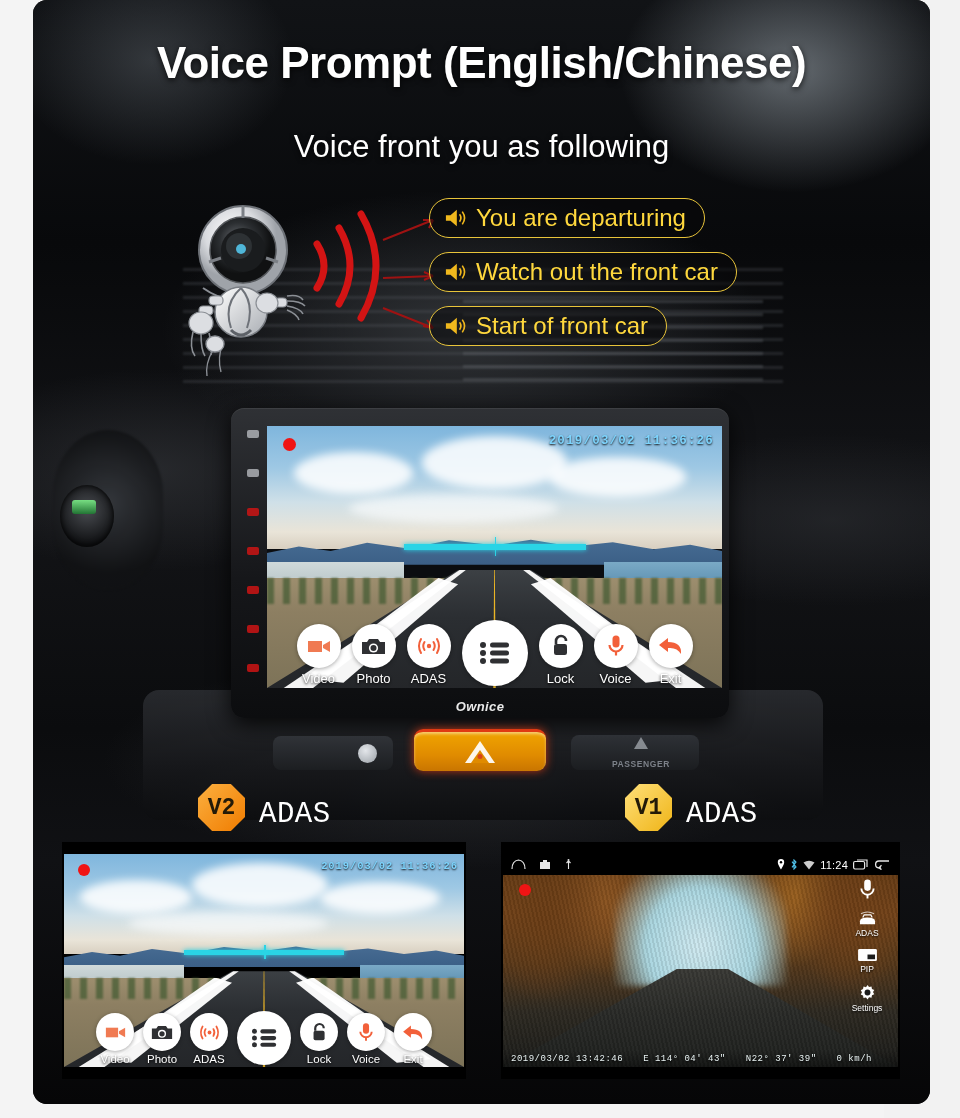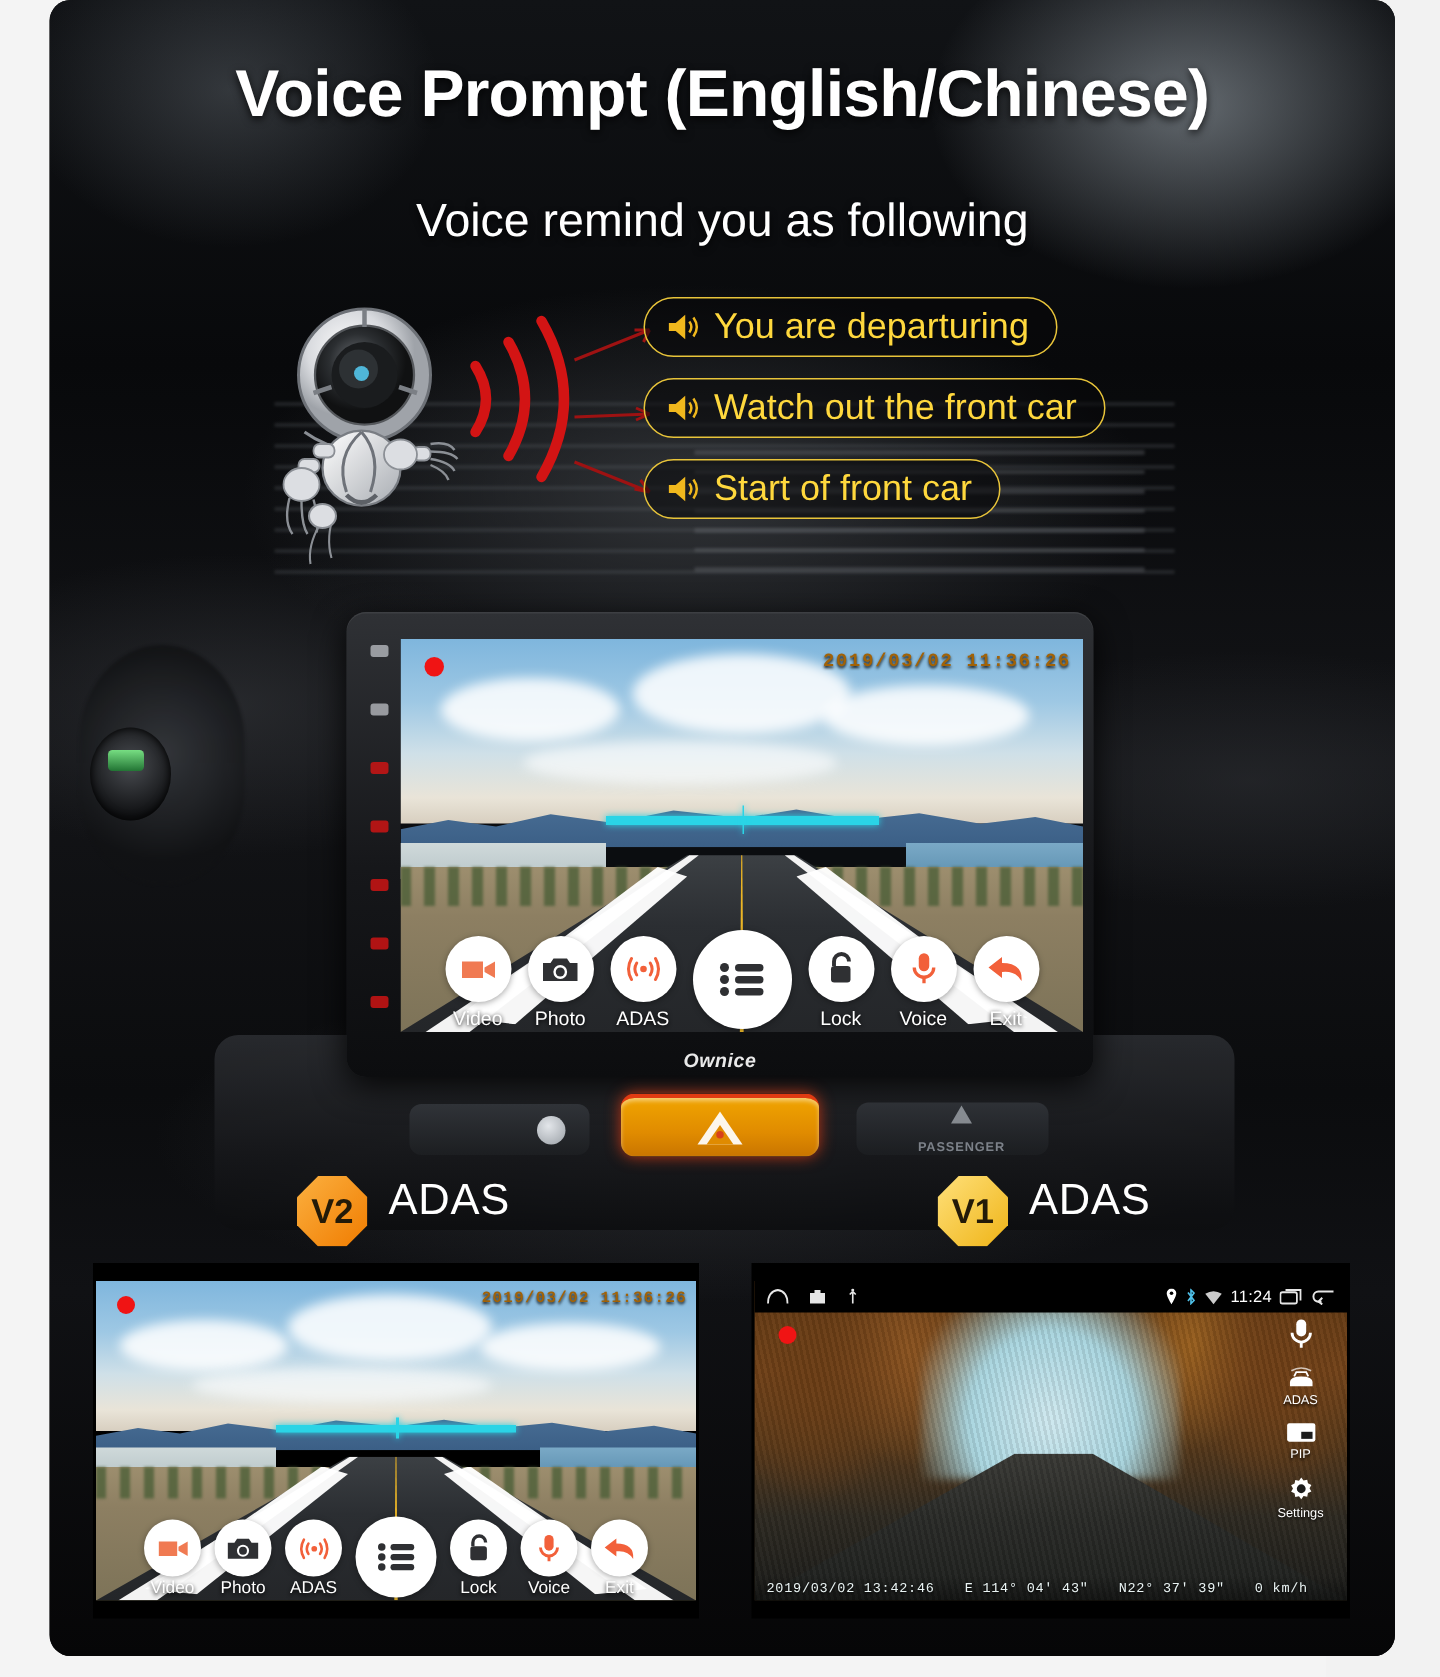--- a/index.html
+++ b/index.html
@@ -225,21 +225,21 @@
     box-shadow: 0 0 4px #2ad4e6;
   }
 
   .rec-dot {
     position: absolute;
     border-radius: 50%;
     background: #f01414;
   }
   .stamp {
     position: absolute;
-    color: #a16207;
+    color: #7dd3fc;
     font-family: "Liberation Mono", monospace;
     font-weight: 700;
     letter-spacing: 1.2px;
     text-shadow: 0 1px 2px rgba(0,0,0,.9);
   }
 
   
   .toolbar {
     position: absolute; left: 0; right: 0; bottom: 0;
     display: flex; align-items: flex-end; justify-content: center;
@@ -308,21 +308,21 @@
     border-radius: 8px;
     background: linear-gradient(180deg,#2e3136,#1b1d20);
     display: flex; align-items: center; gap: 8px; padding-left: 12px; flex-direction: column;
   }
   .ctrl-right .passlbl {
     color: #7c8189; font-size: 8.5px; letter-spacing: .6px; font-weight: 700;
   }
 
   
   .vrow { position: absolute; left: 0; width: 897px; top: 780px; height: 56px; }
-  .vitem { position: absolute; display: flex; align-items: flex-start; gap: 14px; }
+  .vitem { position: absolute; display: flex; align-items: flex-end; gap: 14px; font-family: Liberation Mono, monospace; }
   .octa {
     width: 47px; height: 47px;
     display: flex; align-items: center; justify-content: center;
     clip-path: polygon(30% 0%, 70% 0%, 100% 30%, 100% 70%, 70% 100%, 30% 100%, 0% 70%, 0% 30%);
     color: #231a08;
     font-size: 23px; font-weight: 700;
   }
   .vlabel { color: #ffffff; font-size: 29px; font-weight: 400; letter-spacing: .5px; }
   #v2item { left: 165px; top: 4px; }
   #v1item { left: 592px; top: 4px; }
@@ -421,21 +421,21 @@
 
     <div class="dash-bg"></div>
     <div class="dash-vents"></div>
     <div class="dash-vents2"></div>
     <div class="ignition"></div>
     <div class="ignition-btn"></div>
     <div class="ignition-led"></div>
     <div class="dash-console"></div>
 
     <div class="title">Voice Prompt (English/Chinese)</div>
-    <div class="subtitle">Voice remind you as following</div>
+    <div class="subtitle">Voice front you as following</div>
 
     <svg class="robot" viewBox="0 0 180 200">
       <defs>
         <radialGradient id="headg" cx="38%" cy="32%">
           <stop offset="0%" stop-color="#ffffff"></stop>
             <stop offset="62%" stop-color="#d8dade"></stop>
             <stop offset="100%" stop-color="#9fa3a9"></stop>
         </radialGradient>
         <radialGradient id="lensg" cx="42%" cy="36%">
           <stop offset="0%" stop-color="#6b6f74"></stop>

